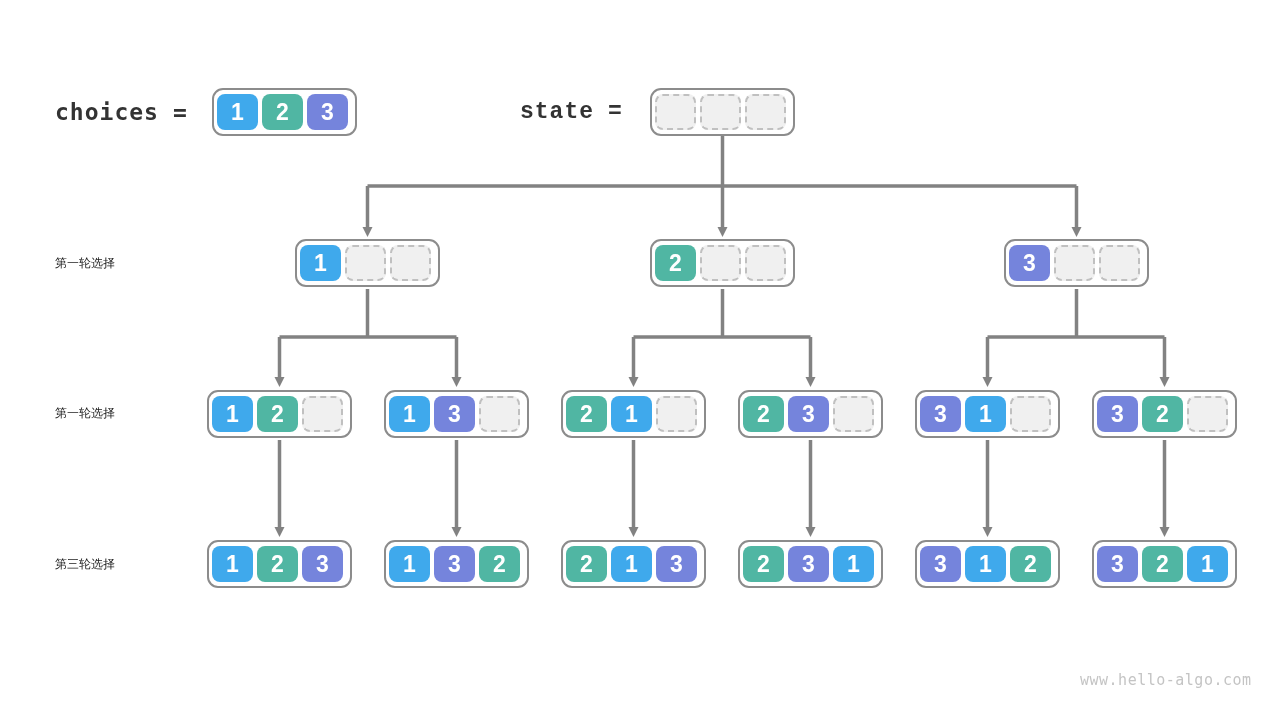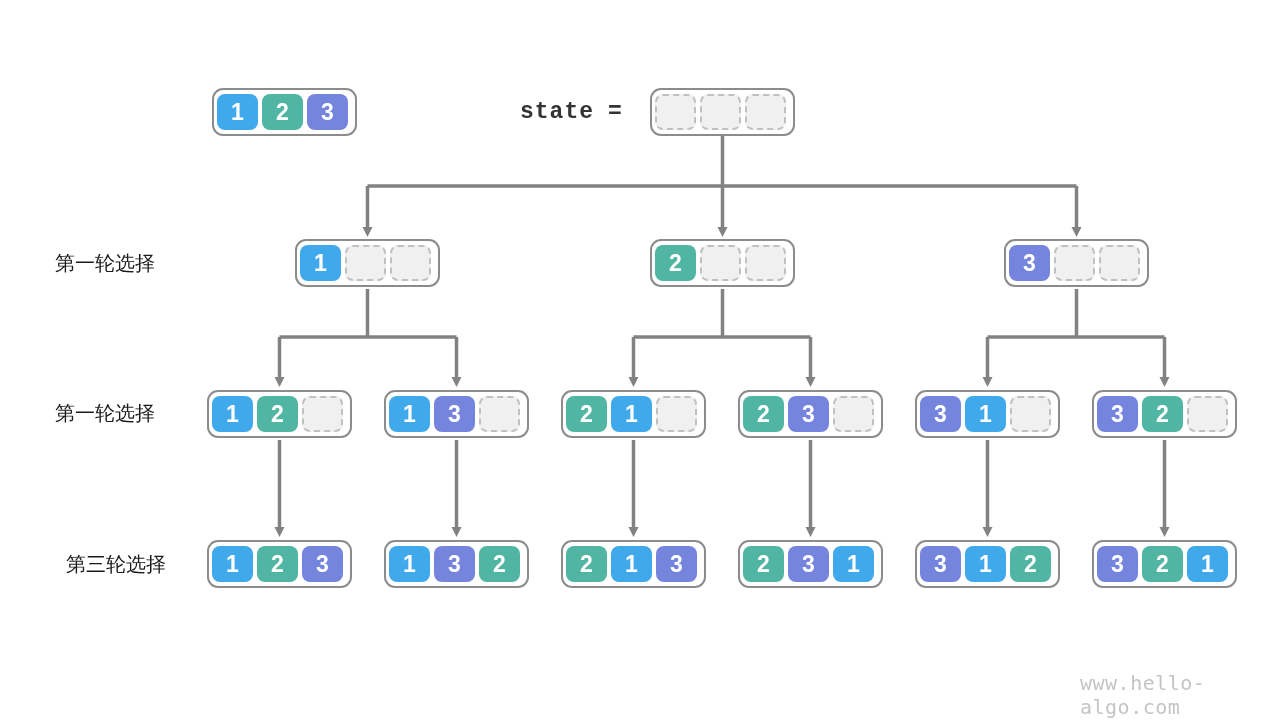--- a/index.html
+++ b/index.html
@@ -48,31 +48,31 @@
     font-family: "DejaVu Sans Mono", monospace;
     font-weight: bold; font-size: 23px;
     letter-spacing: 1px;
     color: var(--code);
     line-height: 28px; white-space: nowrap;
   }
   .var-label .eq { margin-left: 14px; }
 
   .row-label {
     position: absolute; left: 55px;
-    font-size: 20px; line-height: 24px;
+    font-size: 12px; line-height: 24px;
     color: var(--label);
     font-weight: 500;
     white-space: nowrap;
   }
 
   .watermark {
     position: absolute;
     left: 1080px; top: 671px;
     font-family: "DejaVu Sans Mono", monospace;
-    font-size: 20px;
+    font-size: 15px;
     color: var(--watermark);
     letter-spacing: 0.5px;
   }
 </style>
 </head>
 <body>
 
 <div class="stage">
 
   <svg class="arrows" viewBox="0 0 1280 720">
@@ -104,38 +104,41 @@
     <line class="arrow-line" x1="1164.5" y1="337" x2="1164.5" y2="380" marker-end="url(#ah)"></line>
 
     <line class="arrow-line" x1="279.5" y1="440" x2="279.5" y2="530" marker-end="url(#ah)"></line>
     <line class="arrow-line" x1="456.5" y1="440" x2="456.5" y2="530" marker-end="url(#ah)"></line>
     <line class="arrow-line" x1="633.5" y1="440" x2="633.5" y2="530" marker-end="url(#ah)"></line>
     <line class="arrow-line" x1="810.5" y1="440" x2="810.5" y2="530" marker-end="url(#ah)"></line>
     <line class="arrow-line" x1="987.5" y1="440" x2="987.5" y2="530" marker-end="url(#ah)"></line>
     <line class="arrow-line" x1="1164.5" y1="440" x2="1164.5" y2="530" marker-end="url(#ah)"></line>
   </svg>
 
+  <div class="var-label" style="left:55px; top:98px;">
+    <span>choices</span><span class="eq">=</span>
+  </div>
   <div class="var-label" style="left:520px; top:98px;font-family:Liberation Mono, monospace;">
     <span>state</span><span class="eq">=</span>
   </div>
 
   <div class="pbox" style="left:212px; top:88px;">
       <span class="cell v1">1</span>
       <span class="cell v2">2</span>
       <span class="cell v3">3</span>
     </div>
   <div class="pbox" style="left:650px; top:88px;">
       <span class="cell empty"></span>
       <span class="cell empty"></span>
       <span class="cell empty"></span>
     </div>
 
   <div class="row-label" style="top:251px;">第一轮选择</div>
   <div class="row-label" style="top:401px;">第一轮选择</div>
-  <div class="row-label" style="top:552px;margin-left:11px;">第三轮选择</div>
+  <div class="row-label" style="top:552px;">第三轮选择</div>
 
   <div class="pbox" style="left:295px;  top:239px;">
       <span class="cell v1">1</span>
       <span class="cell empty"></span>
       <span class="cell empty"></span>
     </div>
   <div class="pbox" style="left:650px;  top:239px;">
       <span class="cell v2">2</span>
       <span class="cell empty"></span>
       <span class="cell empty"></span>

